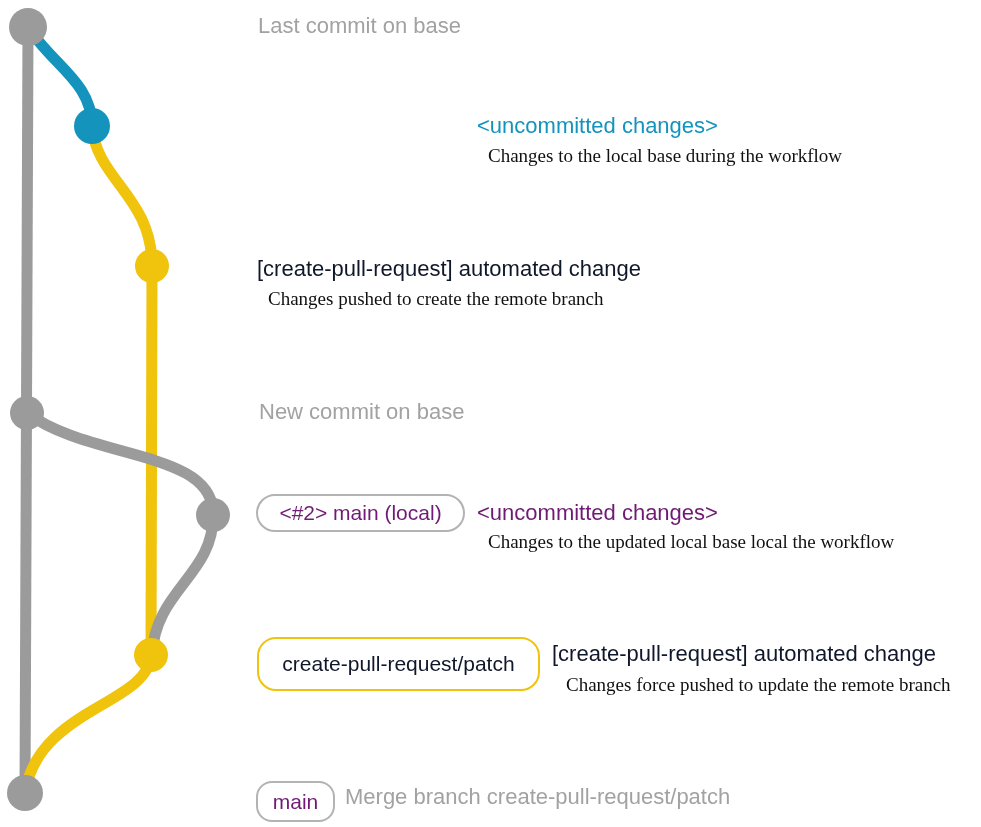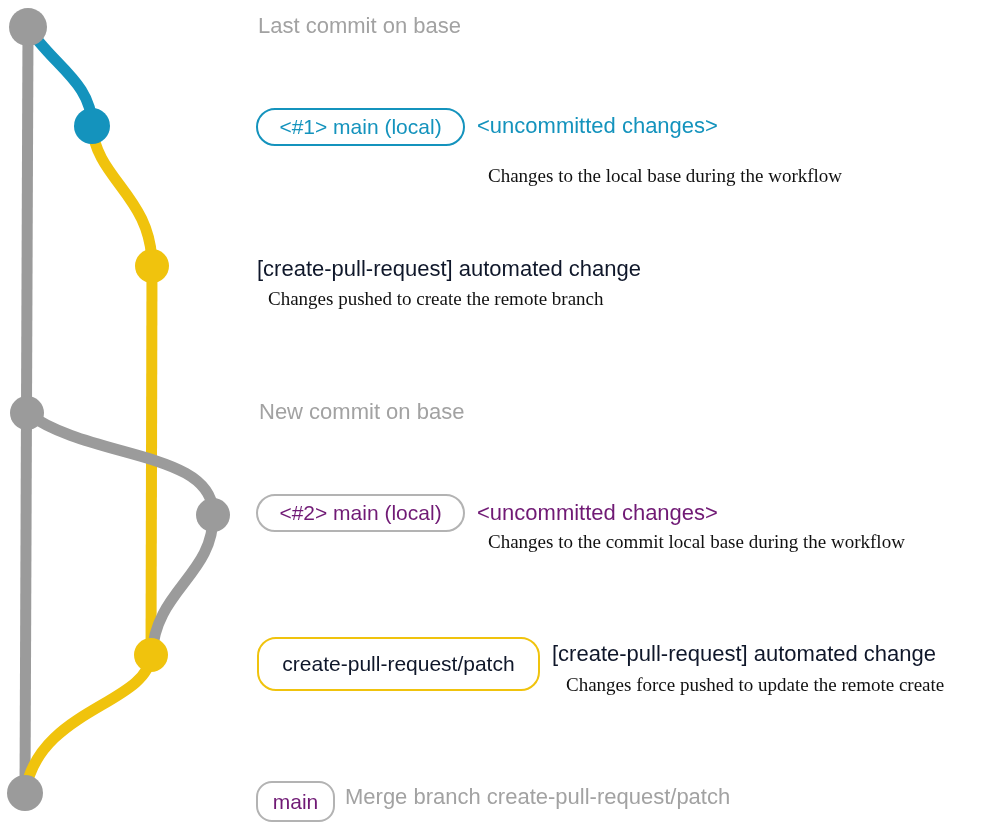--- a/index.html
+++ b/index.html
@@ -53,33 +53,32 @@
     <circle cx="92" cy="126" r="18" fill="#1493bd"></circle>
     <circle cx="152" cy="266" r="17" fill="#f0c30d"></circle>
     <circle cx="27" cy="413" r="17" fill="#9b9b9b"></circle>
     <circle cx="213" cy="515" r="17" fill="#9b9b9b"></circle>
     <circle cx="151" cy="655" r="17" fill="#f0c30d"></circle>
     <circle cx="25" cy="793" r="18" fill="#9b9b9b"></circle>
   </svg>
 
   <div class="abs title" style="left:258px; top:13px;">Last commit on base</div>
 
-  <div class="badge t-blue" style="left:256px; top:108px; width:209px; height:38px;">&lt;#1&gt; main (local)</div>
   <div class="abs event t-blue" style="left:477px; top:113px;">&lt;uncommitted changes&gt;</div>
-  <div class="abs desc" style="left:488px; top:145px;margin-top:20px;">Changes to the local base during the workflow</div>
+  <div class="abs desc" style="left:488px; top:145px;">Changes to the local base during the workflow</div>
 
   <div class="abs event t-yellow" style="left:257px; top:256px;">[create-pull-request] automated change</div>
   <div class="abs desc" style="left:268px; top:288px;">Changes pushed to create the remote branch</div>
 
   <div class="abs title" style="left:259px; top:399px;">New commit on base</div>
 
   <div class="badge t-gray" style="left:256px; top:494px; width:209px; height:38px;">&lt;#2&gt; main (local)</div>
   <div class="abs event t-gray" style="left:477px; top:500px;">&lt;uncommitted changes&gt;</div>
-  <div class="abs desc" style="left:488px; top:531px;">Changes to the commit local base during the workflow</div>
+  <div class="abs desc" style="left:488px; top:531px;">Changes to the updated local base local the workflow</div>
 
   <div class="badge t-yellow" style="left:257px; top:637px; width:283px; height:54px;">create-pull-request/patch</div>
   <div class="abs event t-yellow" style="left:552px; top:641px;">[create-pull-request] automated change</div>
-  <div class="abs desc" style="left:566px; top:674px;">Changes force pushed to update the remote create</div>
+  <div class="abs desc" style="left:566px; top:674px;">Changes force pushed to update the remote branch</div>
 
   <div class="badge t-gray" style="left:256px; top:781px; width:79px; height:41px; border-radius:16px;">main</div>
   <div class="abs title" style="left:345px; top:784px;">Merge branch create-pull-request/patch</div>
 
 </div>
 
 </body></html>

